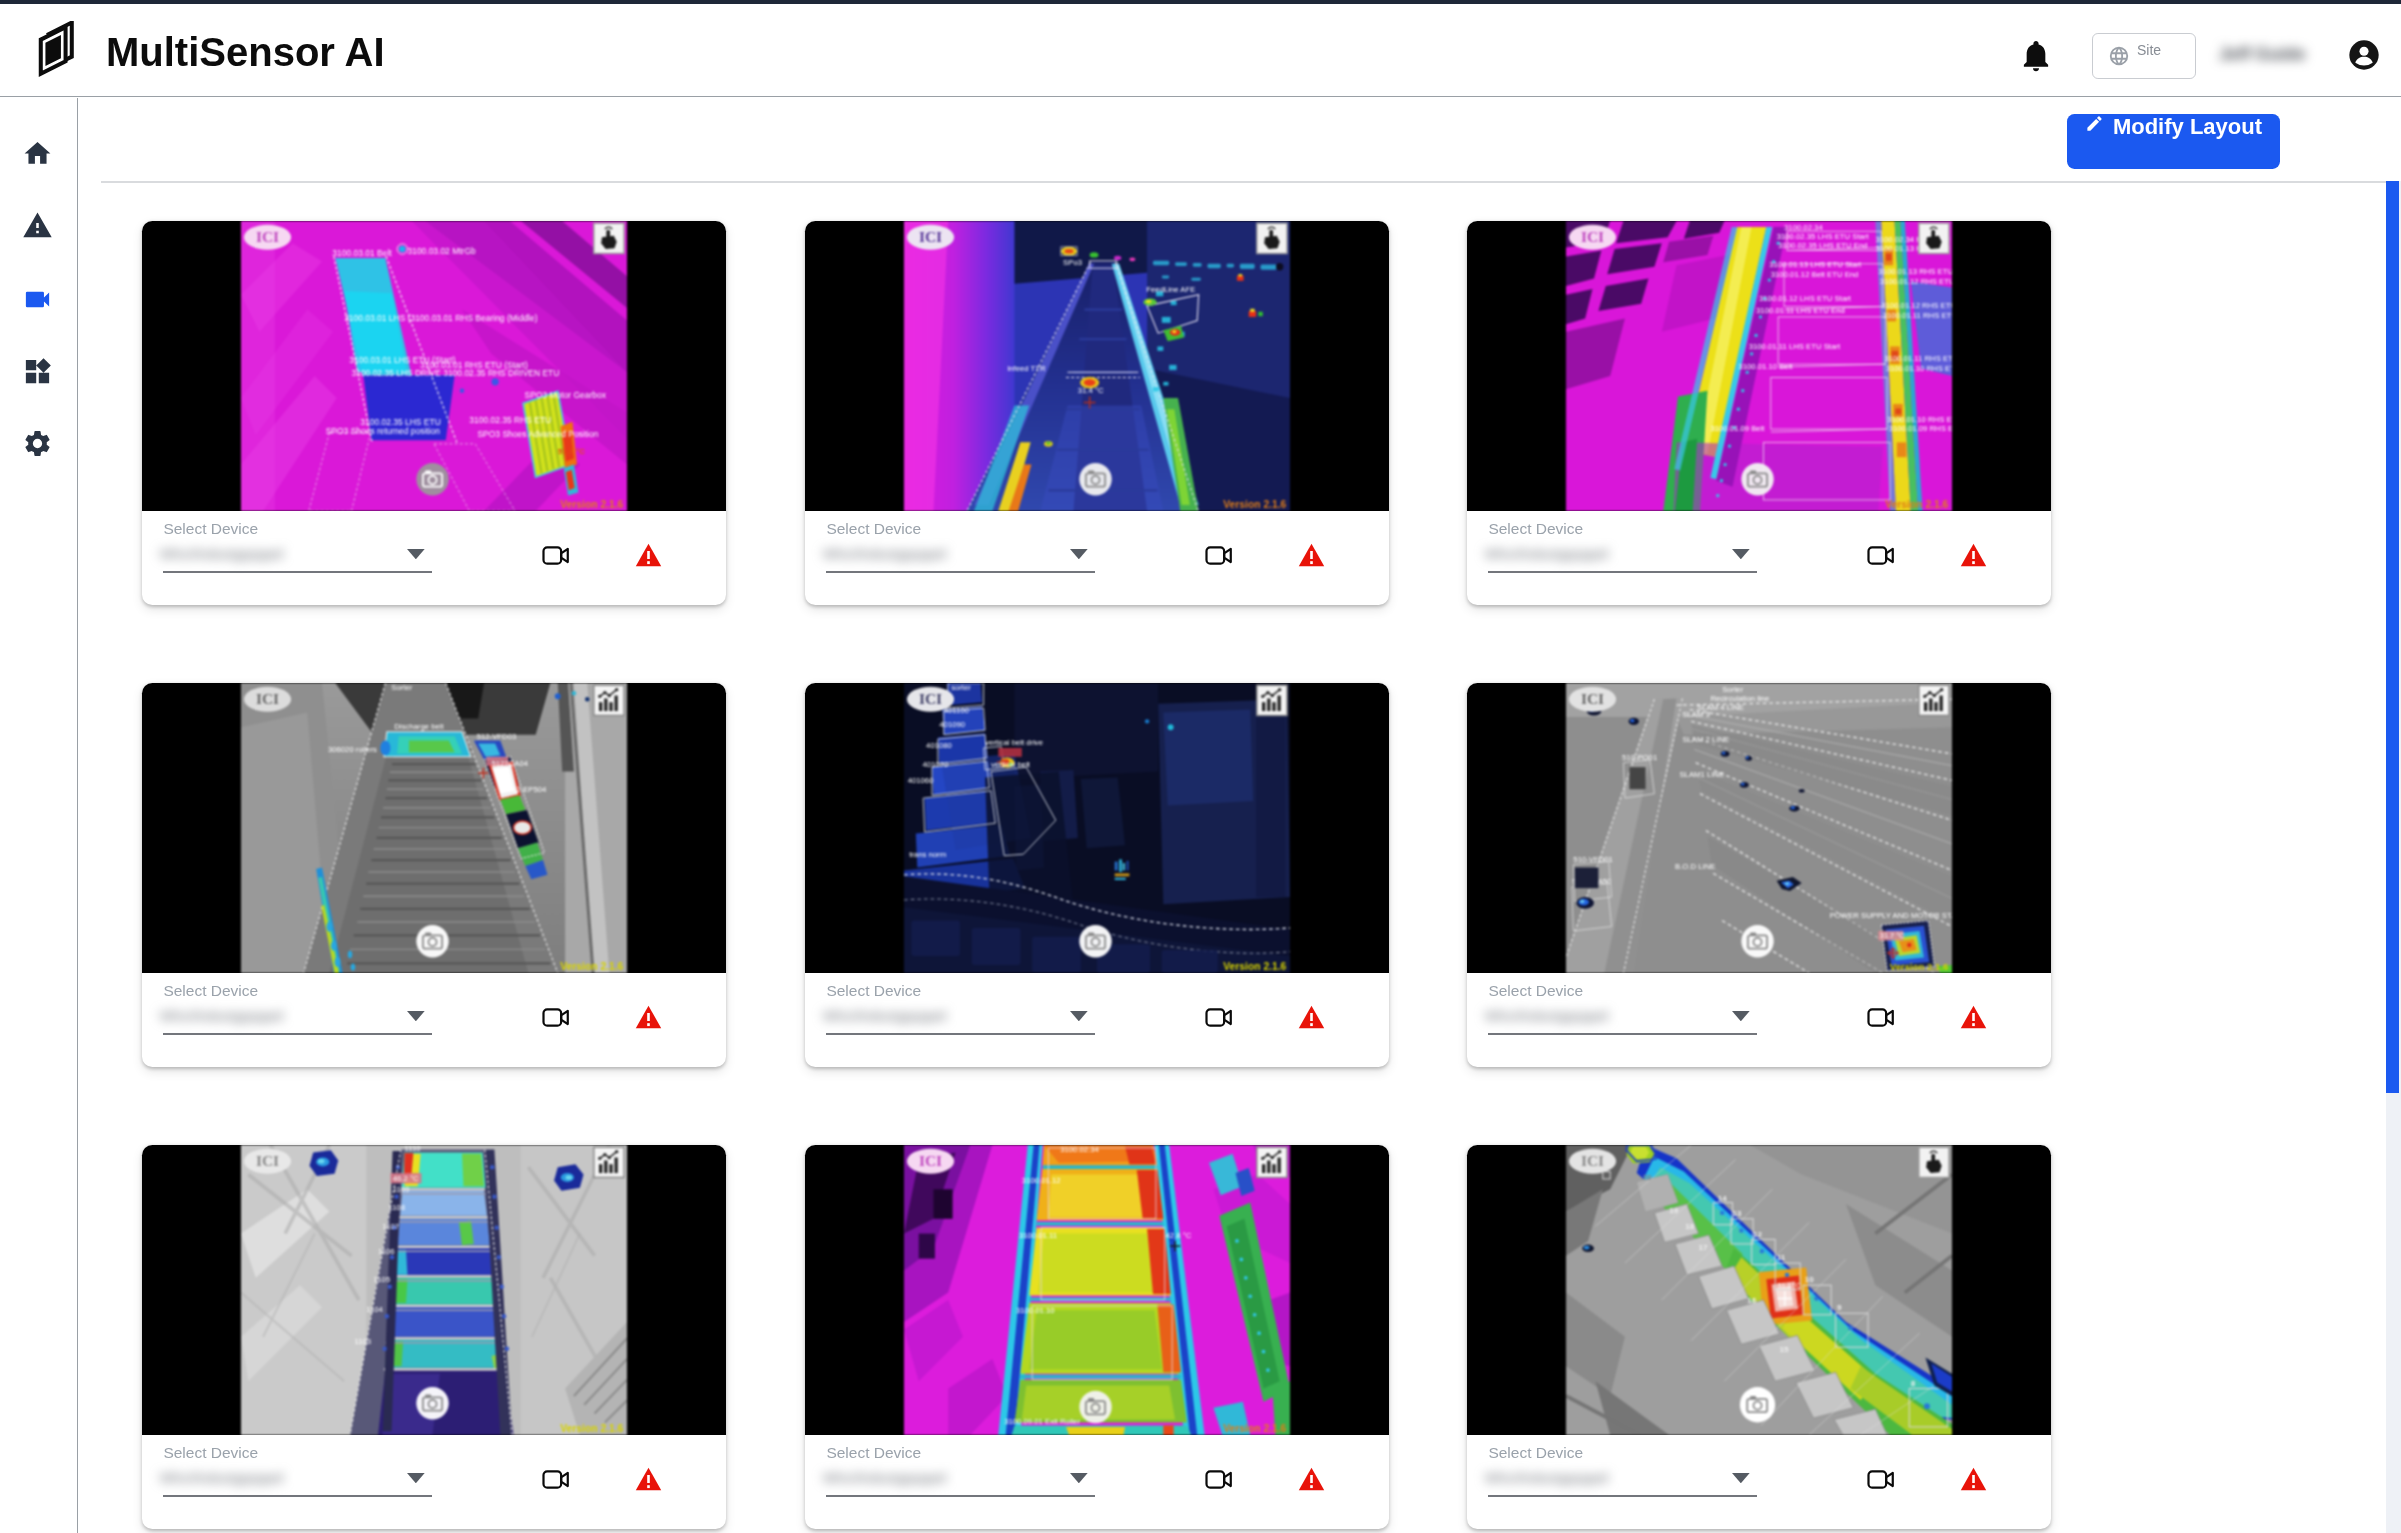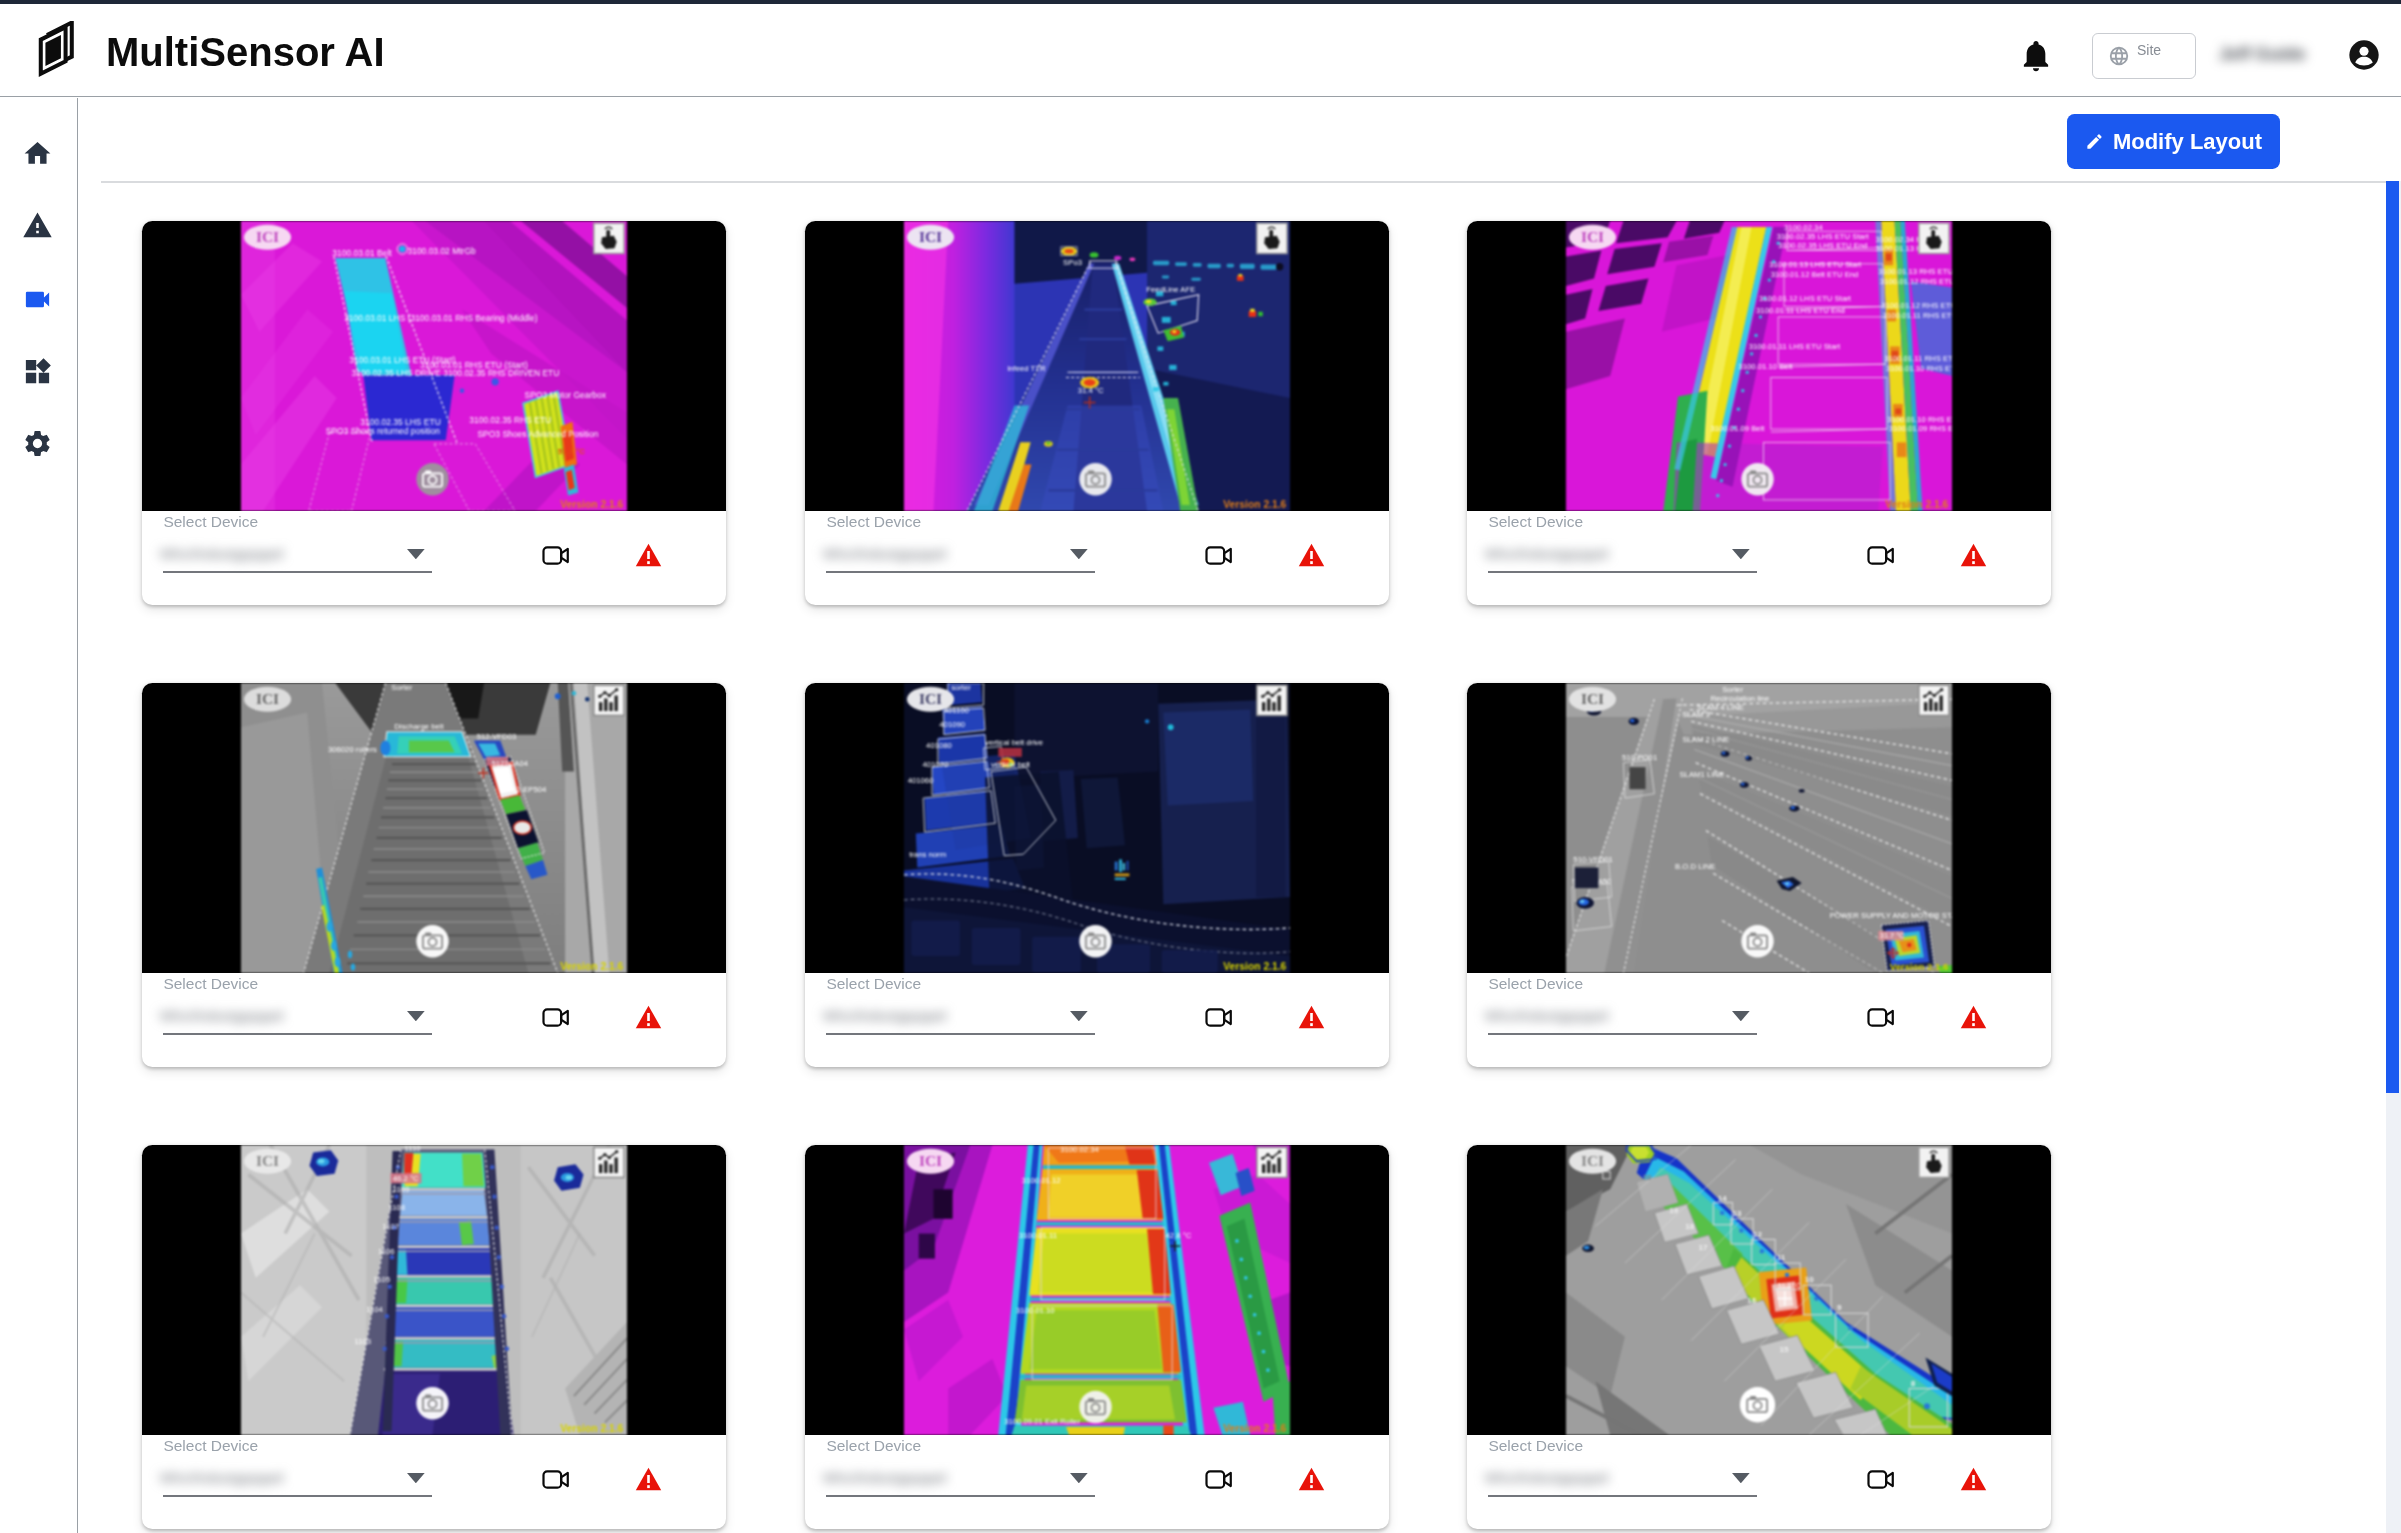--- a/index.html
+++ b/index.html
@@ -6,30 +6,30 @@
   html,body { width:2401px; height:1533px; background:#fff; font-family:"Liberation Sans", sans-serif; overflow:hidden; }
   .abs { position:absolute; }
   
   #topline { position:absolute; left:0; top:0; width:2401px; height:3.7px; background:#1e2738; }
   #header { position:absolute; left:0; top:3.7px; width:2401px; height:93px; background:#fff; border-bottom:1.5px solid #9aa0a6; }
   #brand { position:absolute; left:90px; top:26.6px; font-size:40px; font-weight:700; color:#0c0c0c; letter-spacing:0px;margin-left:16px; }
   
   #sidebar { position:absolute; left:0; top:98px; width:78px; height:1435px; background:#fff; border-right:1.5px solid #9aa0a6; }
   .sic { position:absolute; left:22px; width:31px; height:31px; }
   
-  #modify { position:absolute; left:2067px; top:114px; width:213px; height:55px; background:#1b59f0; border-radius:7.4px; color:#fff; font-size:22px; font-weight:700; display:flex; align-items:center; justify-content:center; gap:8.9px; }
+  #modify { position:absolute; left:2067px; top:114px; width:213px; height:55px; background:#1b59f0; border-radius:7.4px; color:#fff; font-size:22px; font-weight:700; display:flex; align-items:flex-start; justify-content:center; gap:8.9px; }
   #divider { position:absolute; left:101px; top:181px; width:2285px; height:1.5px; background:#d9dbde; }
   #sbtrack { position:absolute; left:2386px; top:181px; width:15.5px; height:1352px; background:#eef1f6; }
   #sbthumb { position:absolute; left:2386px; top:181px; width:13.3px; height:912px; background:#1b59f0; }
   
   .card { position:absolute; width:584px; height:384px; background:#fff; border-radius:10.3px; box-shadow:0 1.5px 3.7px rgba(0,0,0,.22), 0 4.4px 10.3px rgba(0,0,0,.10); }
   .video { position:absolute; left:0; top:0; width:584px; height:290px; background:#000; border-radius:10.3px 10.3px 0 0; overflow:hidden; }
   .shot { position:absolute; left:99px; top:0; width:386px; height:290px; filter:blur(1px); }
   .foot { position:absolute; left:0; top:290px; width:584px; height:94px; }
-  .lbl { position:absolute; left:21.4px; top:2px; font-size:15.5px; color:#9aa2ab; }
+  .lbl { position:absolute; left:21.4px; top:9px; font-size:15.5px; color:#9aa2ab; }
   .dev { position:absolute; left:17.7px; top:35px; font-size:14px; color:#6d7178; filter:blur(5.2px); }
   .uline { position:absolute; left:20.7px; top:60px; width:269px; height:1.5px; background:#73767c; }
   .caret { position:absolute; left:265px; top:38px; width:17.7px; height:10.3px; }
   .vcam { position:absolute; left:400px; top:32px; width:28px; height:25px; }
   .warnic { position:absolute; left:493px; top:32px; width:27px; height:24px; }
 </style>
 </head>
 <body>
 <div id="topline"></div>
 <div id="header">

